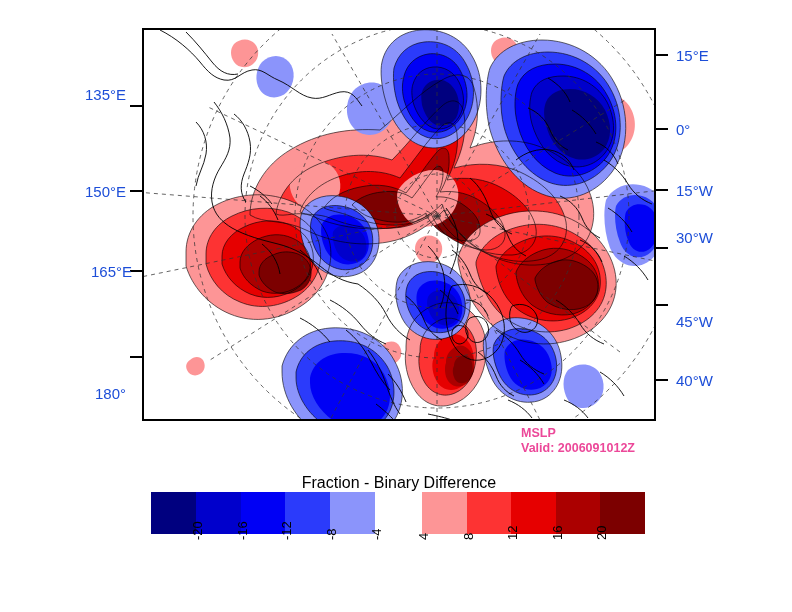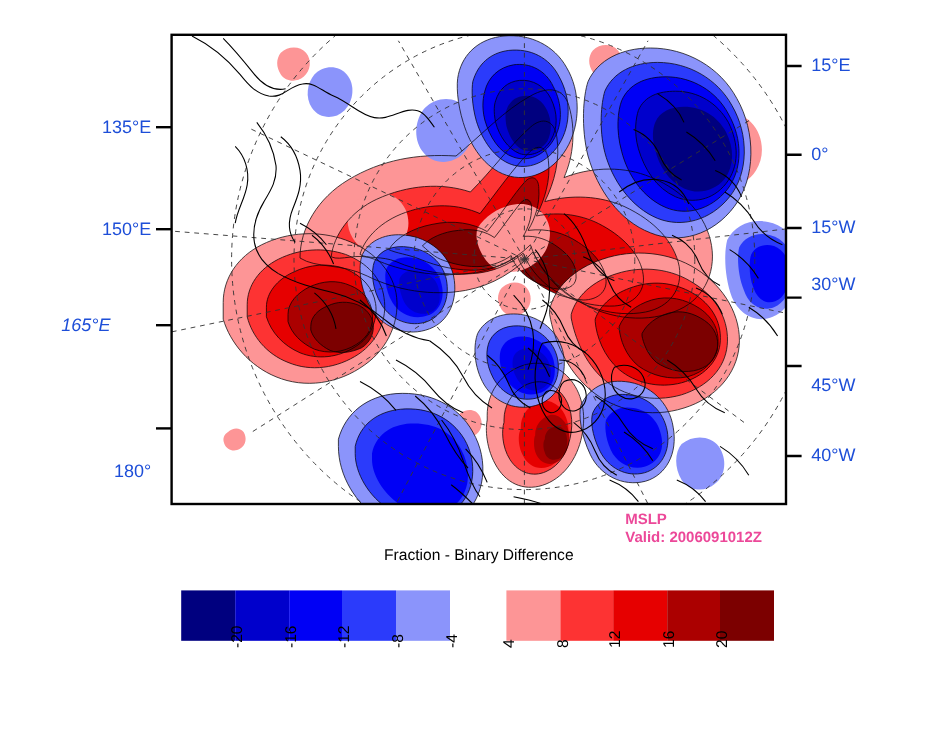--- a/index.html
+++ b/index.html
@@ -27,24 +27,24 @@
     color: #1d4ed8;
     white-space: nowrap;
     line-height: 1;
   }
   .axis-label.left  { text-align: right; transform: translateY(-50%); }
   .axis-label.right { text-align: left;  transform: translateY(-50%); }
 
   #plot-title {
     position: absolute;
     left: 143px;
-    top: 455px;
+    top: 474px;
     width: 512px;
     text-align: center;
-    font-size: 13px;
+    font-size: 16px;
     color: #000;
   }
   #annotation {
     position: absolute;
     left: 521px;
     top: 426px;
     font-size: 12.5px;
     font-weight: bold;
     line-height: 15px;
     color: #ec4899;
@@ -533,23 +533,23 @@
     <g stroke="#000000" stroke-width="2">
       <line x1="655" y1="55" x2="668" y2="55"></line>
       <line x1="655" y1="129" x2="668" y2="129"></line>
       <line x1="655" y1="190" x2="668" y2="190"></line>
       <line x1="655" y1="248" x2="668" y2="248"></line>
       <line x1="655" y1="305" x2="668" y2="305"></line>
       <line x1="655" y1="380" x2="668" y2="380"></line>
     </g>
   </svg>
 
-  <div class="axis-label left" style="right:666px; top:106px;">135°E</div>
+  <div class="axis-label left" style="right:666px; top:94px;">135°E</div>
   <div class="axis-label left" style="right:666px; top:191px;margin-left:40px;">150°E</div>
-  <div class="axis-label left" style="right:700px; top:271px;font-style:italic;">165°E</div>
+  <div class="axis-label left" style="right:660px; top:271px;">165°E</div>
   <div class="axis-label left" style="right:666px; top:357px;margin-top:36px;">180°</div>
 
   <div class="axis-label right" style="left:676px; top:55px;">15°E</div>
   <div class="axis-label right" style="left:676px; top:129px;">0°</div>
   <div class="axis-label right" style="left:676px; top:190px;">15°W</div>
   <div class="axis-label right" style="left:676px; top:237px;">30°W</div>
   <div class="axis-label right" style="left:676px; top:321px;">45°W</div>
   <div class="axis-label right" style="left:676px; top:380px;">40°W</div>
 
   <div id="annotation">

